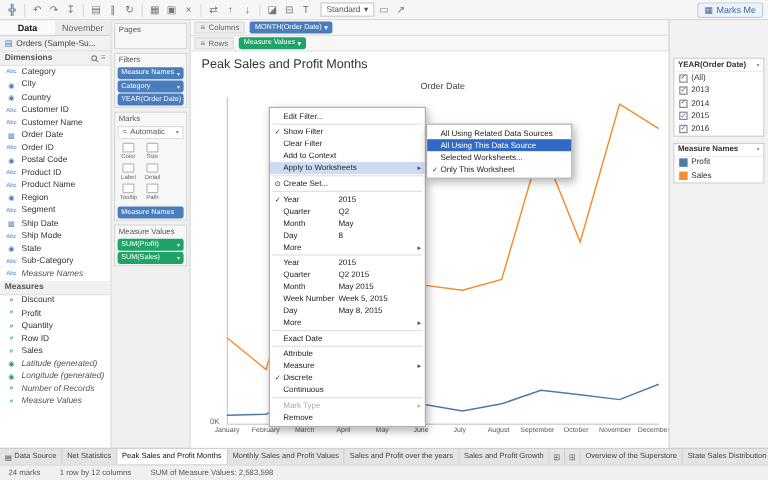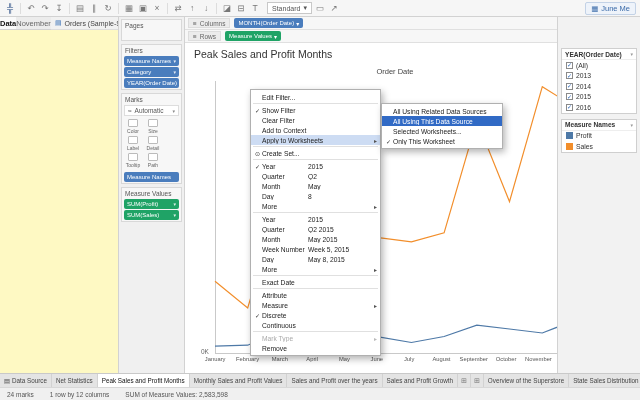--- a/index.html
+++ b/index.html
@@ -12,21 +12,21 @@
   .tbi{min-width:12px;height:13px;display:flex;align-items:center;justify-content:center;color:#777;font-size:8.5px;border-radius:2px}
   .tbi.logo{color:#1f447e;font-weight:bold}
   .tb-sep{width:1px;height:11px;background:#ddd;margin:0 2px}
   .fit-select{display:flex;align-items:center;gap:3px;border:1px solid #c8c8c8;background:#fff;padding:0 4px;height:12px;font-size:7px;color:#555;margin-left:4px}
   .showme{margin-left:auto;display:flex;align-items:center;gap:3px;border:1px solid #c3d2e6;background:#eef3fa;color:#3a6aa8;height:13px;padding:0 5px;font-size:7.5px;border-radius:2px}
 
   
   .main{flex:1;display:flex;min-height:0;position:relative}
 
   
-  .data-pane{width:119px;flex:none;background:#fef9c3;border-right:1px solid #d2d2d2;display:flex;flex-direction:row;font-size:7px;overflow:hidden}
+  .data-pane{width:93px;flex:none;background:#ffffff;border-right:1px solid #d2d2d2;display:flex;flex-direction:column;font-size:7px;overflow:hidden}
   .dp-tabs{display:flex;height:13px;flex:none;border-bottom:1px solid #d2d2d2;background:#ececec}
   .dp-tab{flex:1;display:flex;align-items:center;justify-content:center;color:#666;font-size:7.5px}
   .dp-tab.active{background:#fafafa;color:#111;font-weight:bold}
   .ds-row{display:flex;align-items:center;gap:3px;height:13px;flex:none;padding:0 4px;background:#f1f1f1;border-bottom:1px solid #ddd;color:#444;white-space:nowrap;overflow:hidden}
   .ds-row .dbi{color:#4a7dbd;font-size:7px}
   .sect-head{display:flex;align-items:center;height:12px;flex:none;padding:0 4px;color:#555;font-size:7px;font-weight:bold;background:#f1f1f1;border-bottom:1px solid #e3e3e3}
   .sh-icons{margin-left:auto;display:flex;align-items:center;gap:3px;color:#888;font-weight:normal}
   .icon-search{width:5px;height:5px;border:1px solid #888;border-radius:50%;position:relative;display:inline-block}
   .icon-search::after{content:'';position:absolute;width:3px;height:1px;background:#888;transform:rotate(45deg);right:-2px;bottom:-1px}
   .field-row{display:flex;align-items:center;gap:3px;height:10.5px;flex:none;padding:0 4px;color:#333;white-space:nowrap;overflow:hidden}
@@ -130,21 +130,21 @@
     <span class="tbi">⊟</span>
     <span class="tbi">T</span>
     <div class="fit-select">
       <span>Standard</span>
       <span>▾</span>
     </div>
     <span class="tbi">▭</span>
     <span class="tbi">↗</span>
     <div class="showme">
       <span>▦</span>
-      <span>June Me</span>
+      <span>Marks Me</span>
     </div>
   </div>
 
   <div class="main">
 
     <div class="data-pane">
       <div class="dp-tabs">
         <div class="dp-tab active">Data</div>
         <div class="dp-tab">November</div>
       </div>

